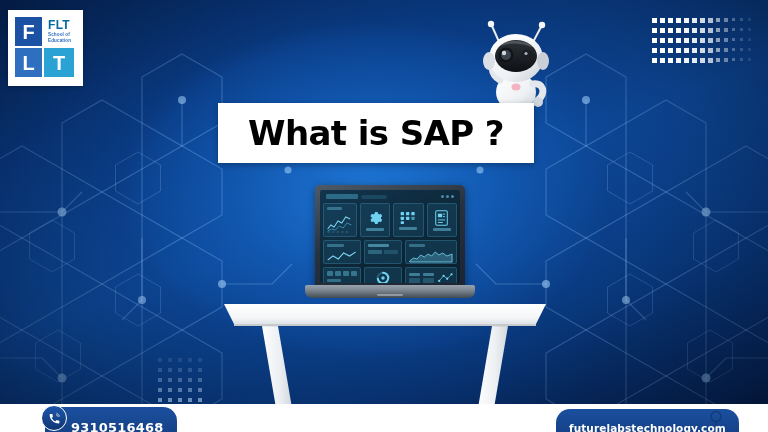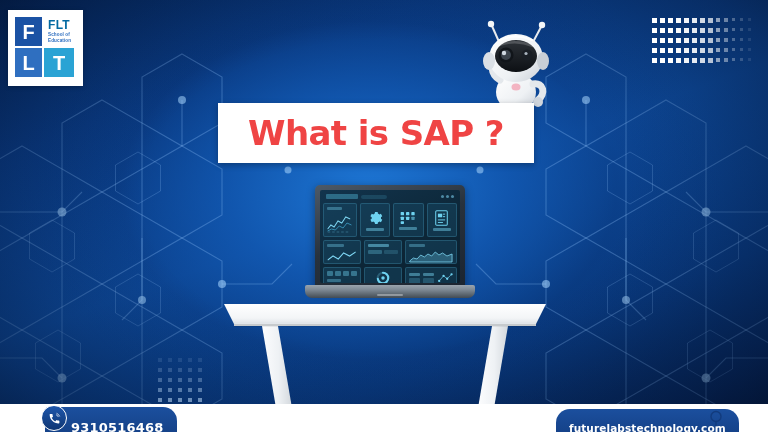--- a/index.html
+++ b/index.html
@@ -71,21 +71,21 @@
 
   
   .title-banner {
     position:absolute; left:218px; top:103px;
     width:316px; height:60px;
     background:#ffffff;
     display:flex; align-items:center; justify-content:center;
     box-shadow:0 2px 6px rgba(0,0,0,.3);
   }
   .title-text {
-    color:#ef4444;
+    color:#000000;
     font-family:"DejaVu Sans", sans-serif;
     font-weight:700;
     font-size:34px;
     letter-spacing:-0.6px;
     white-space:nowrap;
   }
 
   
   .desk { position:absolute; left:220px; top:288px; width:330px; height:120px; }
 

